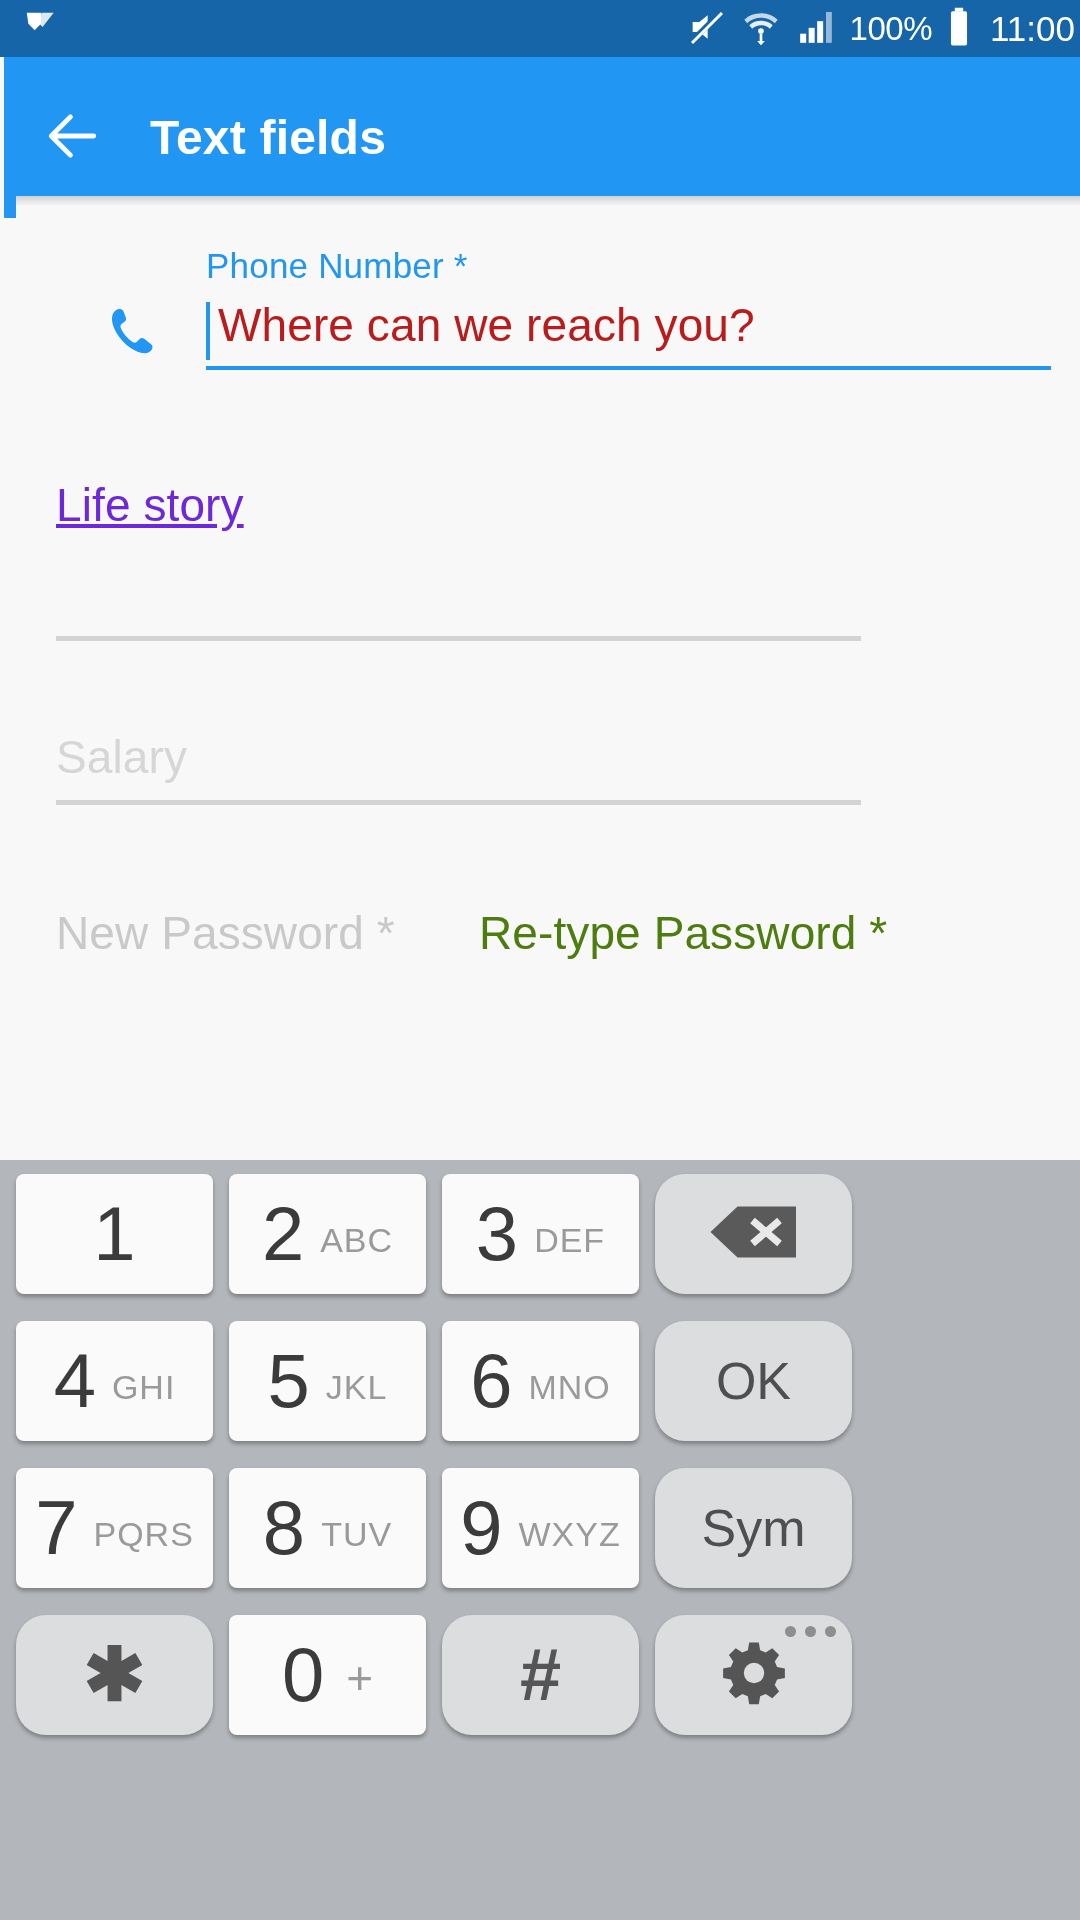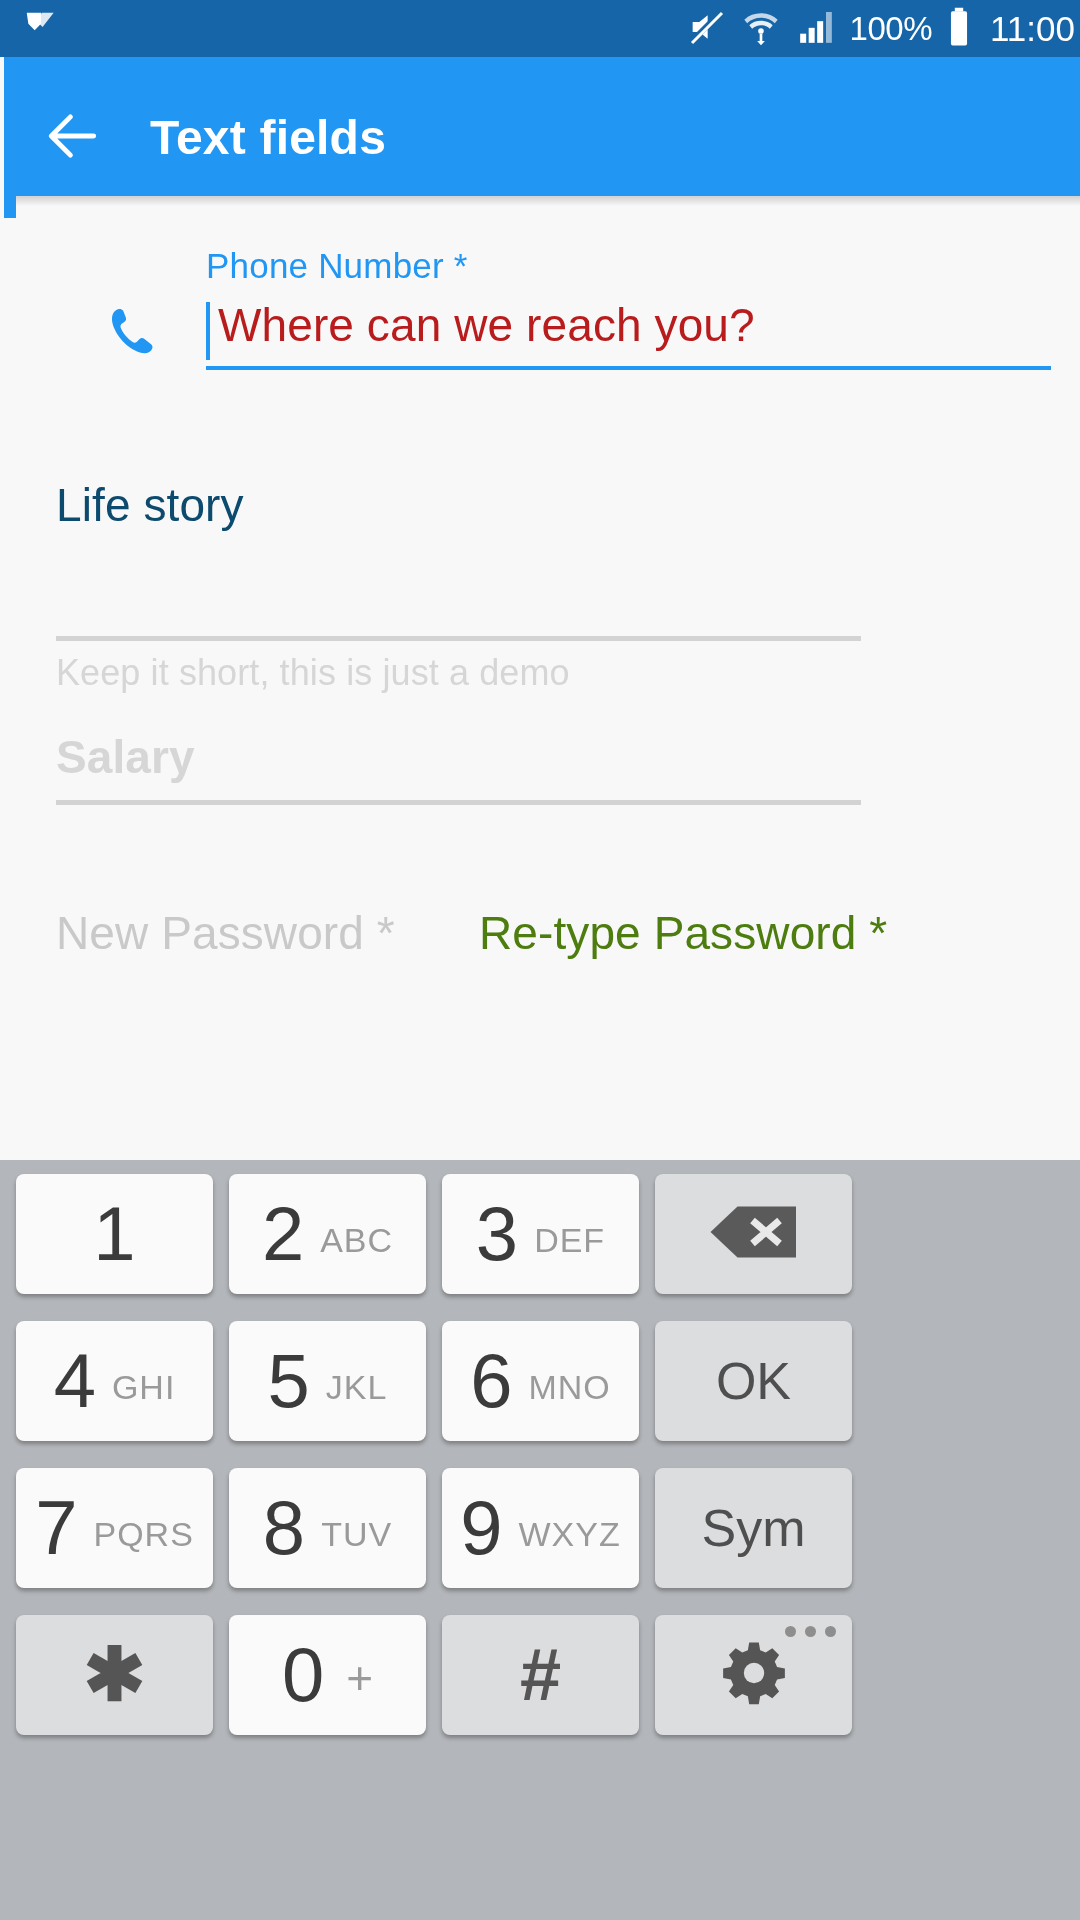--- a/index.html
+++ b/index.html
@@ -81,33 +81,33 @@
   }
   #phone-underline {
     position: absolute; left: 0px; top: 70px; width: 845px; height: 4px;
     background: #2196f3;
   }
 
   
   #life-field { position: absolute; left: 0; top: 240px; width: 1080px; height: 300px; }
   #life-hint {
     position: absolute; left: 40px; top: 42px;
-    font-size: 46px; color: #0c4a6e; letter-spacing: 0.1px;
+    font-size: 46px; color: #6d28d9; letter-spacing: 0.1px; text-decoration: underline;
   }
   #life-underline {
     position: absolute; left: 40px; top: 200px; width: 805px; height: 5px;
     background: #d3d3d3;
   }
   #life-helper {
     position: absolute; left: 40px; top: 216px;
     font-size: 36px; color: #d6d6d6; letter-spacing: 0.1px;
   }
 
   
-  #salary-field { position: absolute; left: 0; top: 520px; width: 980px; height: 220px; font-weight: bold; }
+  #salary-field { position: absolute; left: 0; top: 520px; width: 980px; height: 220px; }
   #salary-hint {
     position: absolute; left: 40px; top: 14px;
     font-size: 46px; color: #d6d6d6; letter-spacing: 0.1px;
   }
   #salary-underline {
     position: absolute; left: 40px; top: 84px; width: 805px; height: 5px;
     background: #d3d3d3;
   }
 
   
@@ -139,21 +139,21 @@
     position: relative;
     width: 197px; height: 120px;
     margin-left: 16px;
     border-radius: 8px;
     box-shadow: 0 3px 4px rgba(0,0,0,0.30);
     display: flex; align-items: center; justify-content: center;
     cursor: pointer;
     user-select: none;
   }
   .key.white { background: #fafafa; }
-  .key.gray  { background: #dcdddf; }
+  .key.gray  { background: #dcdddf; border-radius: 30px; }
 
   .key-digit {
     font-size: 76px; color: #3b3b3b; font-weight: 400; line-height: 1;
   }
   .key-letters {
     font-size: 34px; color: #9a9a9a; font-weight: 400;
     margin-left: 16px; letter-spacing: 1px; align-self: center;
     padding-top: 12px;
     text-align: center;
   }
@@ -250,21 +250,20 @@
       <div id="phone-input-wrap">
         <div id="phone-caret"></div>
         <div id="phone-placeholder">Where can we reach you?</div>
         <div id="phone-underline"></div>
       </div>
     </div>
 
     <div id="life-field">
       <div id="life-hint">Life story</div>
       <div id="life-underline"></div>
-      <div id="life-helper">Keep it short, this is just a demo</div>
     </div>
 
     <div id="salary-field">
       <div id="salary-hint">Salary</div>
       <div id="salary-underline"></div>
     </div>
 
     <div id="password-row">
       <div id="new-password-hint">New Password *</div>
       <div id="retype-password-hint">Re-type Password *</div>

